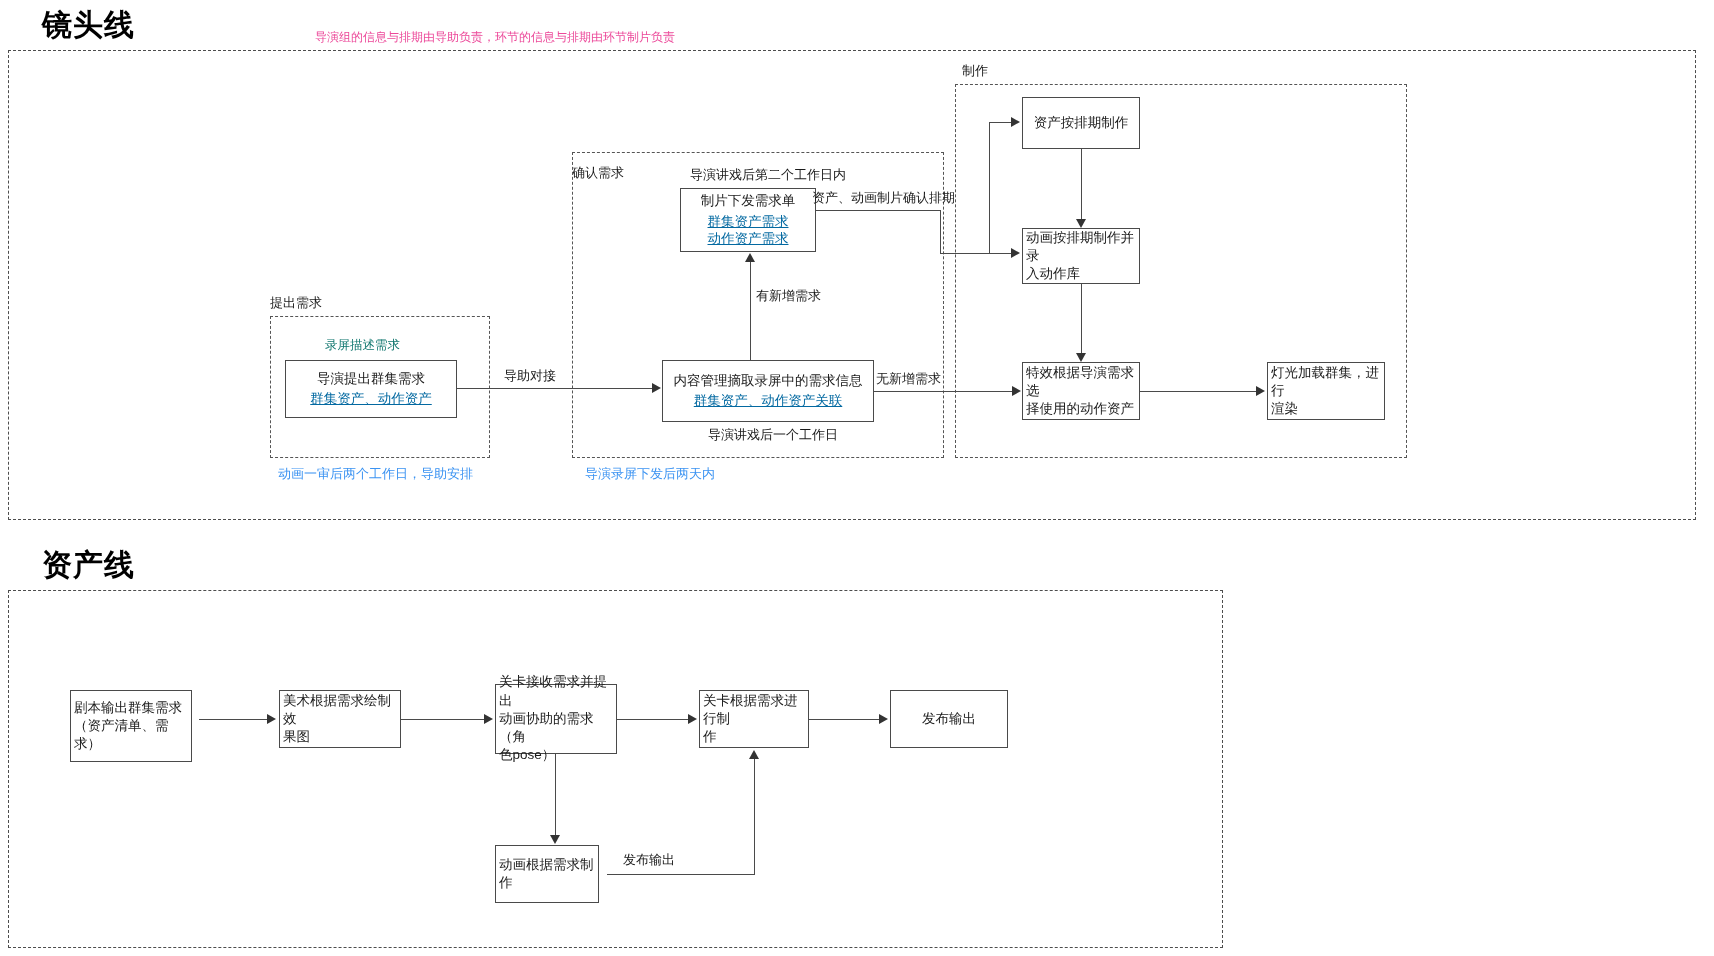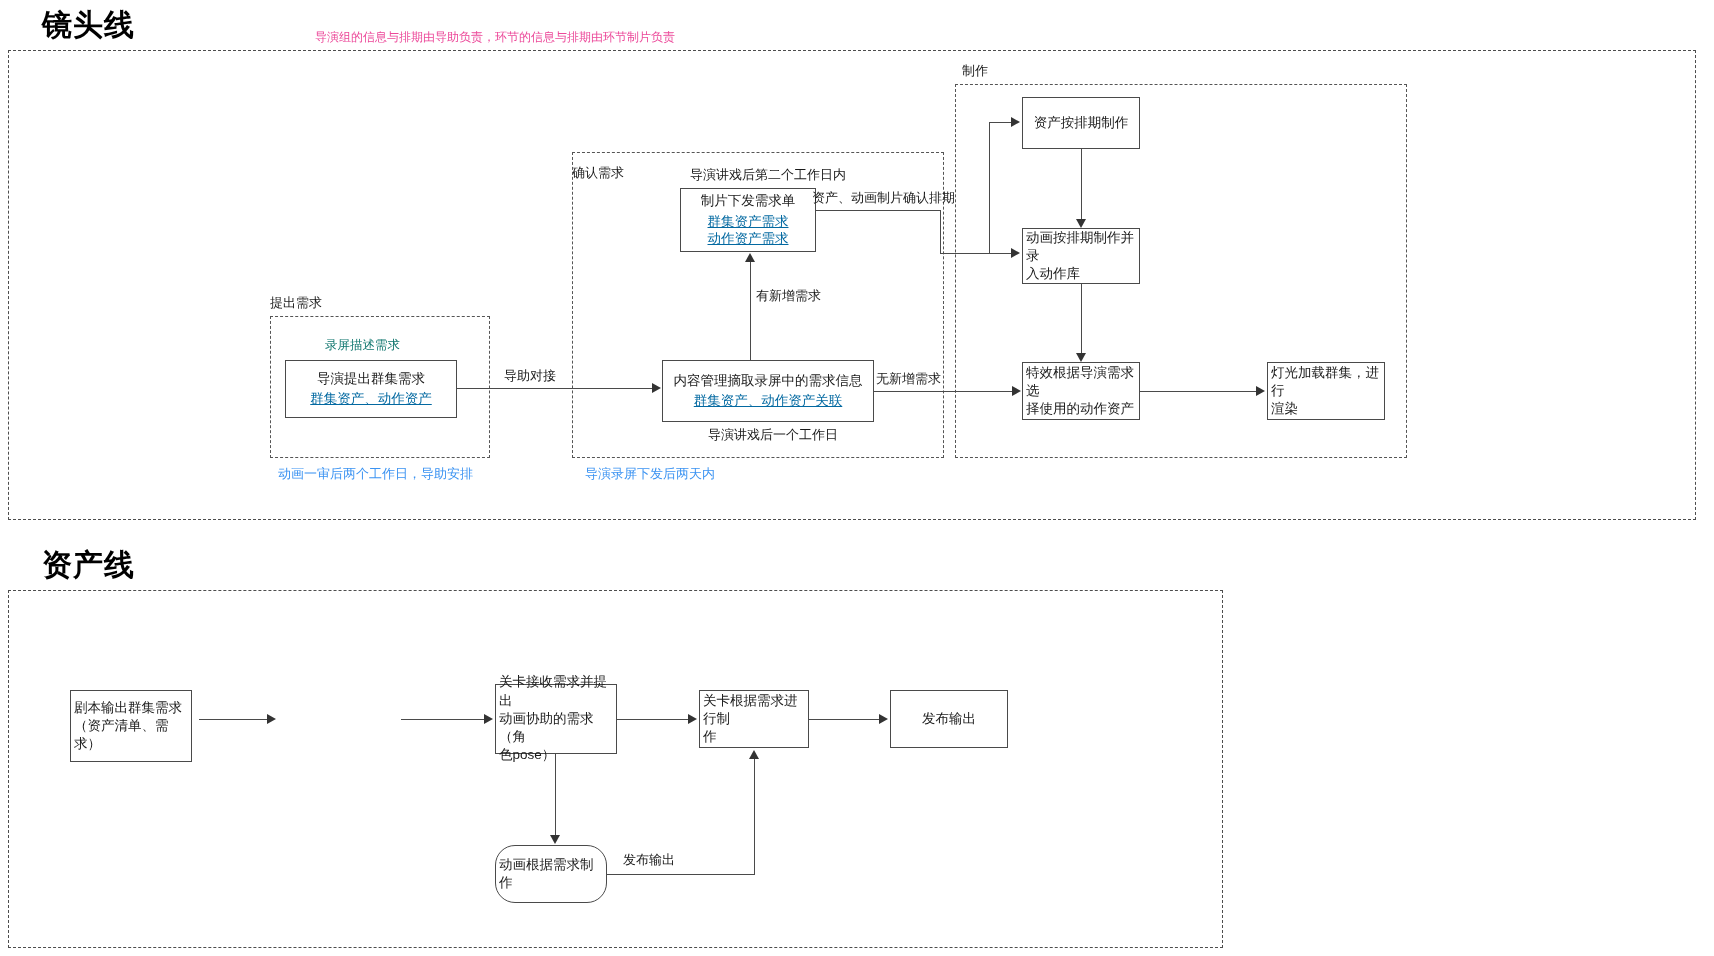--- a/index.html
+++ b/index.html
@@ -207,37 +207,41 @@
 
   <div class="abs section-title" style="left:42px; top:550px;">资产线</div>
 
   <div class="abs outer-frame" style="left:8px; top:590px; width:1215px; height:358px;"></div>
 
   <div class="abs node" style="left:70px; top:690px; width:122px; height:72px;">
     <div class="main-text">剧本输出群集需求
 （资产清单、需求）</div>
   </div>
 
+  <div class="abs node" style="left:279px; top:690px; width:122px; height:58px;">
+    <div class="main-text">美术根据需求绘制效
+果图</div>
+  </div>
 
   <div class="abs node" style="left:495px; top:684px; width:122px; height:70px;">
     <div class="main-text">关卡接收需求并提出
 动画协助的需求（角
 色pose）</div>
   </div>
 
   <div class="abs node" style="left:699px; top:690px; width:110px; height:58px;">
     <div class="main-text">关卡根据需求进行制
 作</div>
   </div>
 
   <div class="abs node" style="left:890px; top:690px; width:118px; height:58px;">
     <div class="main-text">发布输出</div>
   </div>
 
-  <div class="abs node" style="left:495px; top:845px; width:112px; height:58px;border-radius:20px;">
+  <div class="abs node" style="left:495px; top:845px; width:104px; height:58px;">
     <div class="main-text">动画根据需求制作</div>
   </div>
 
   <div class="abs hline" style="left:199px; top:719px; width:68px;"></div>
   <div class="abs arrow-r" style="left:267px; top:714px;"></div>
 
   <div class="abs hline" style="left:401px; top:719px; width:83px;"></div>
   <div class="abs arrow-r" style="left:484px; top:714px;"></div>
 
   <div class="abs hline" style="left:617px; top:719px; width:71px;"></div>

